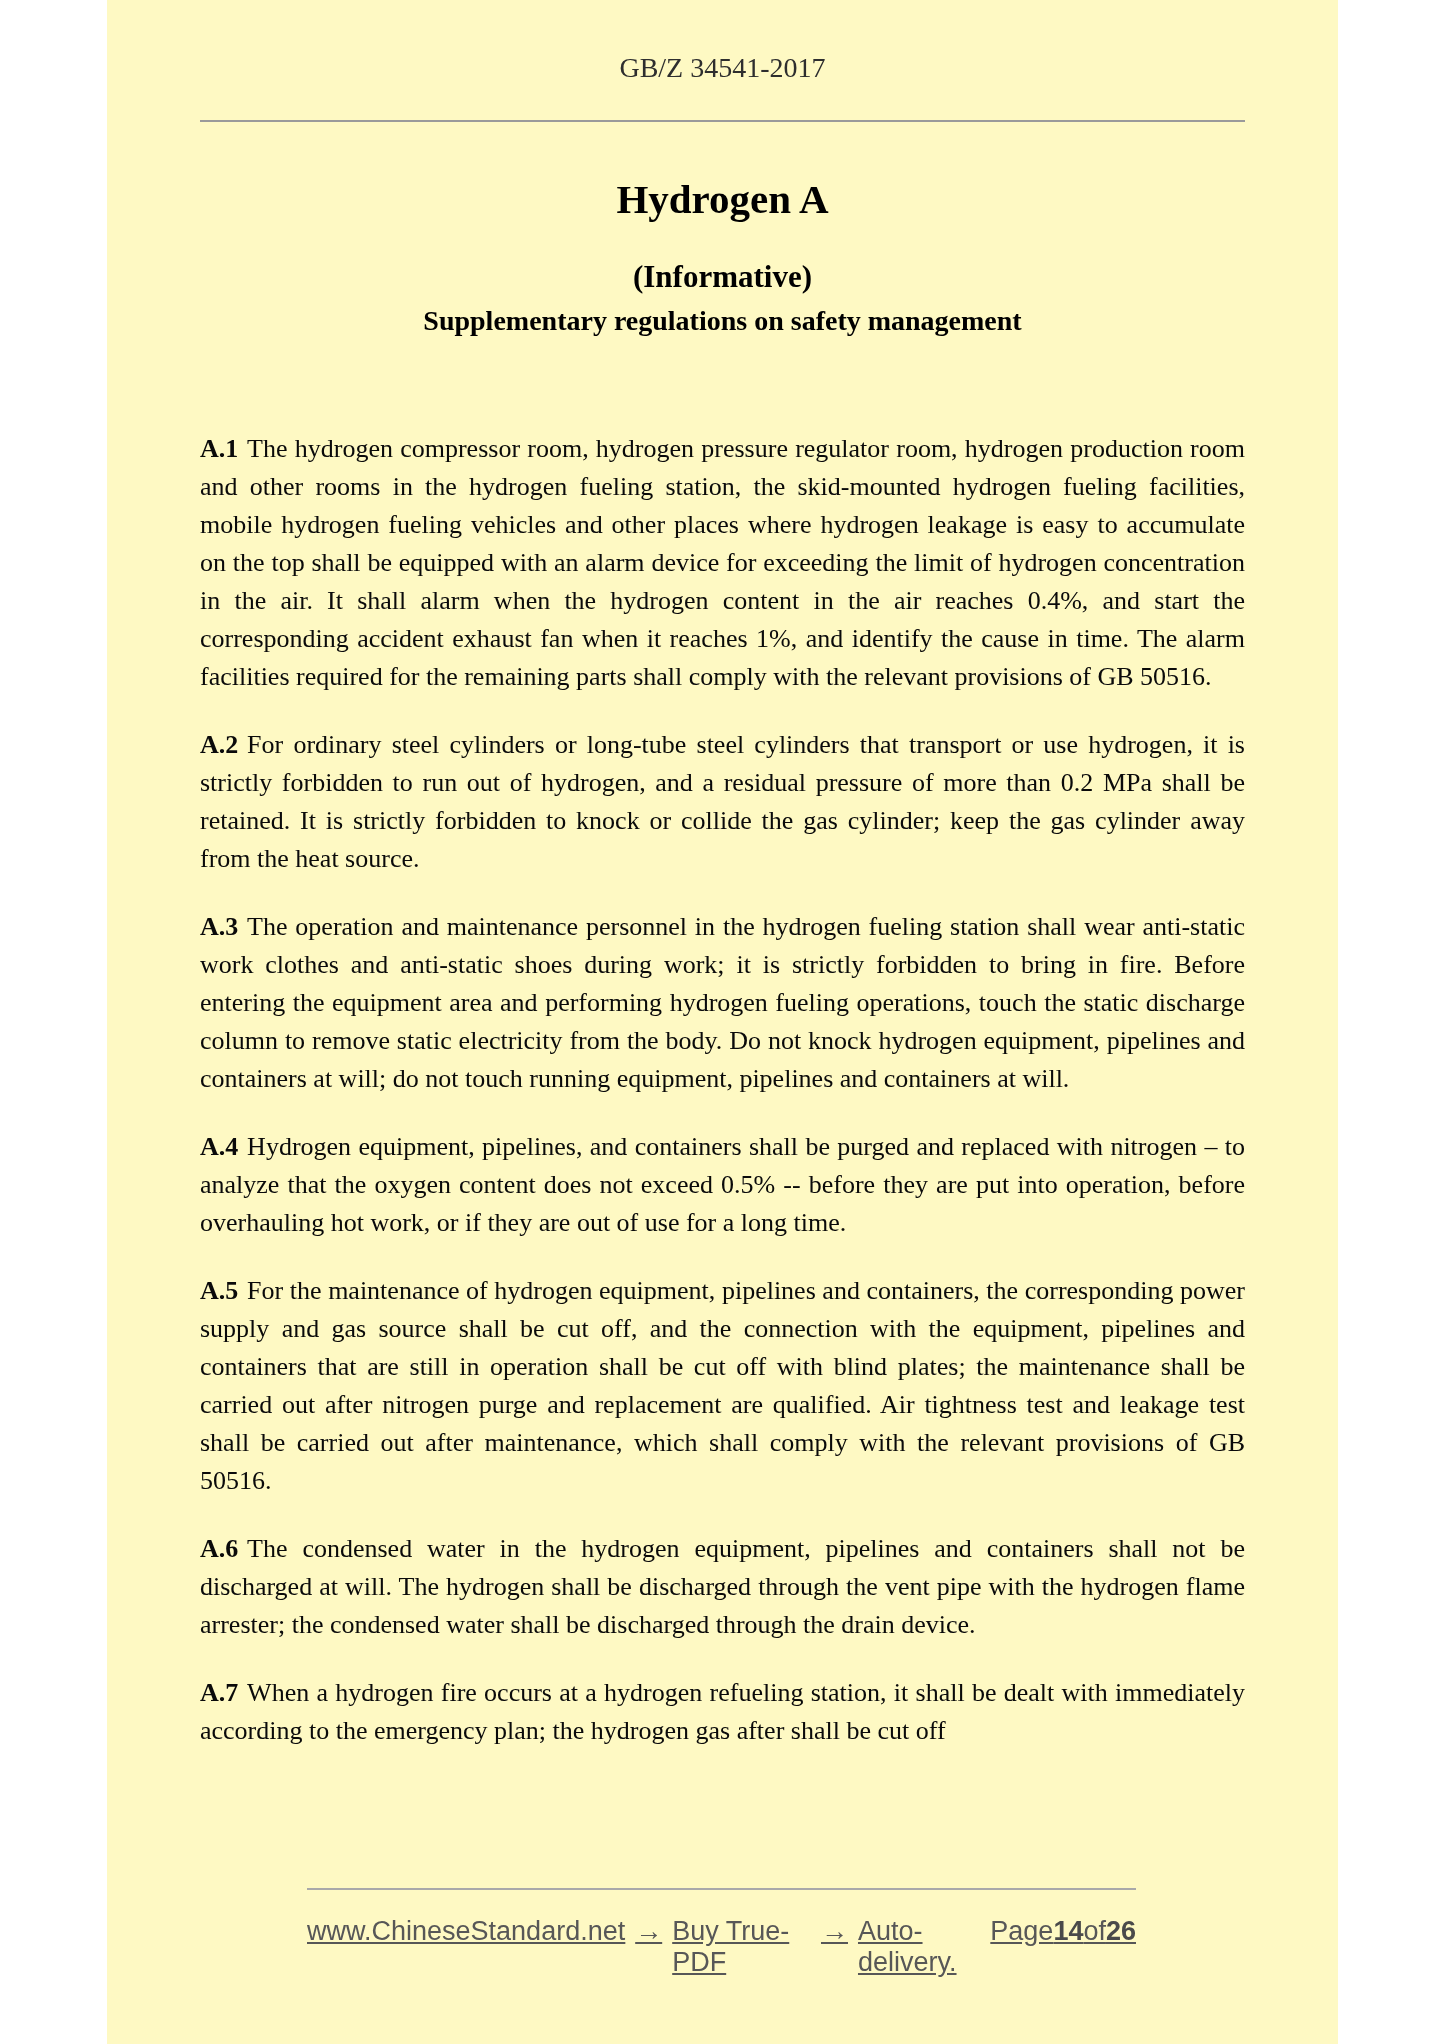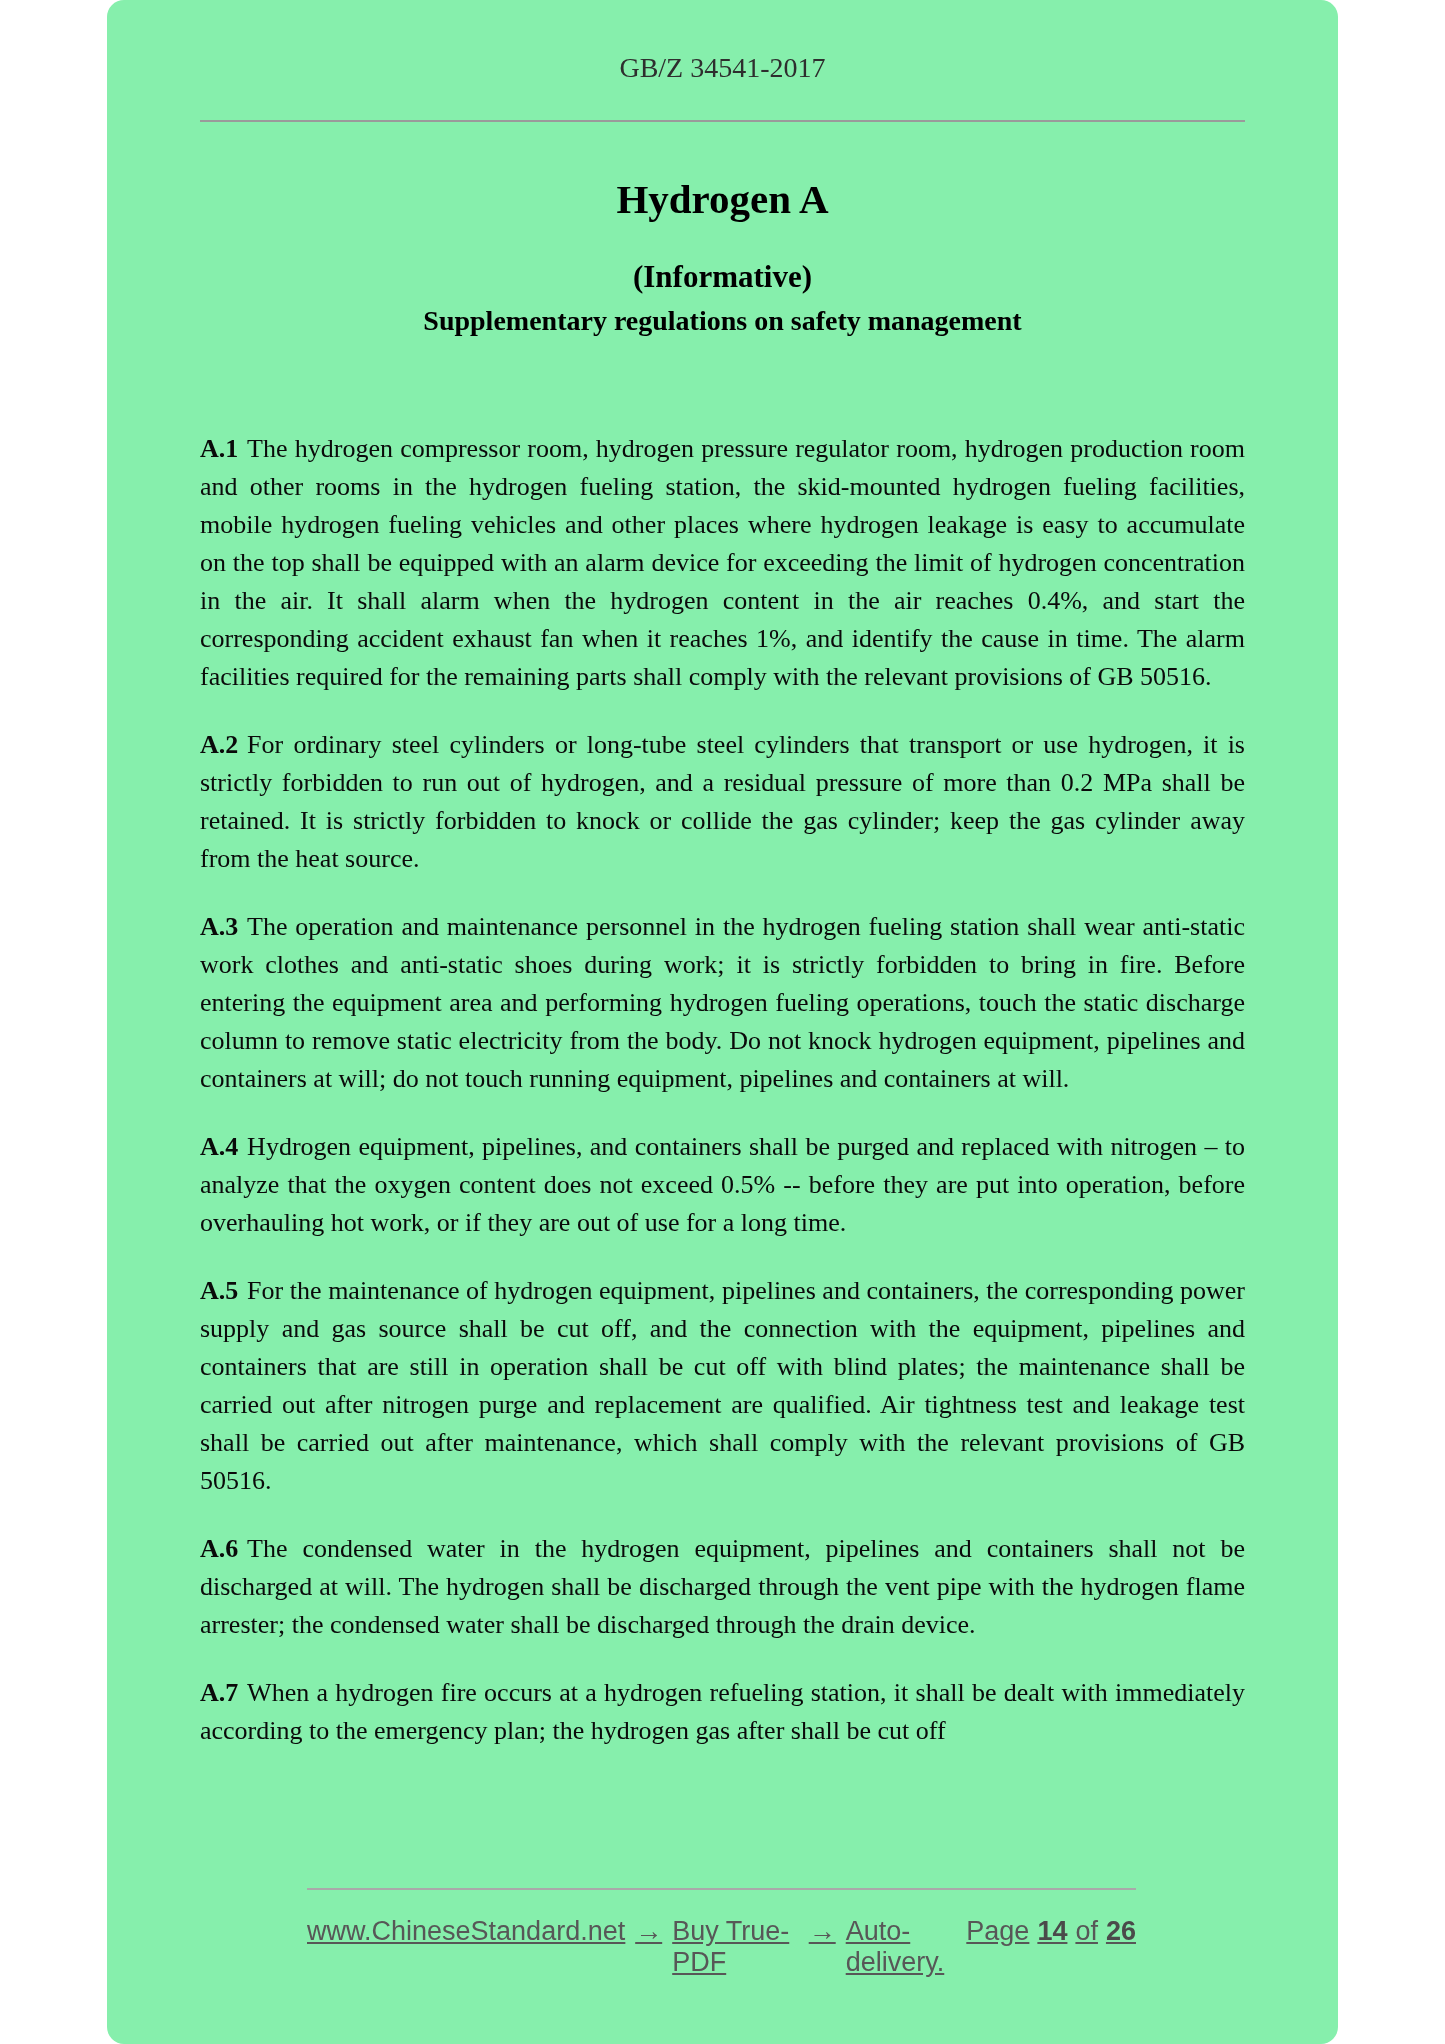--- a/index.html
+++ b/index.html
@@ -2,25 +2,24 @@
 <html><head>
 <meta charset="utf-8">
 <style>
   * { margin: 0; padding: 0; box-sizing: border-box; }
   html, body { background: #ffffff; }
   .page {
     position: relative;
     width: 1231px;
     height: 2044px;
     margin: 0 auto;
-    background: #86efac;
+    background: #fef9c3;
     font-family: "Liberation Serif", serif;
     color: #111111;
     overflow: hidden;
-    border-radius: 17px;
   }
   .content {
     width: 1045px;
     margin: 0 auto;
   }
   .doc-number {
     padding-top: 52px;
     text-align: center;
     font-size: 28px;
     line-height: 32px;
@@ -97,21 +96,20 @@
   .footer-left a {
     color: #575757;
     text-decoration: underline;
     cursor: pointer;
   }
   .arrow {
     color: #575757;
   }
   .footer-right {
     display: inline-flex;
-    gap: 8px;
     align-items: flex-end;
   }
   .footer-right .strong {
     font-weight: bold;
     color: #4a4a4a;
   }
 </style>
 </head>
 <body>
 

